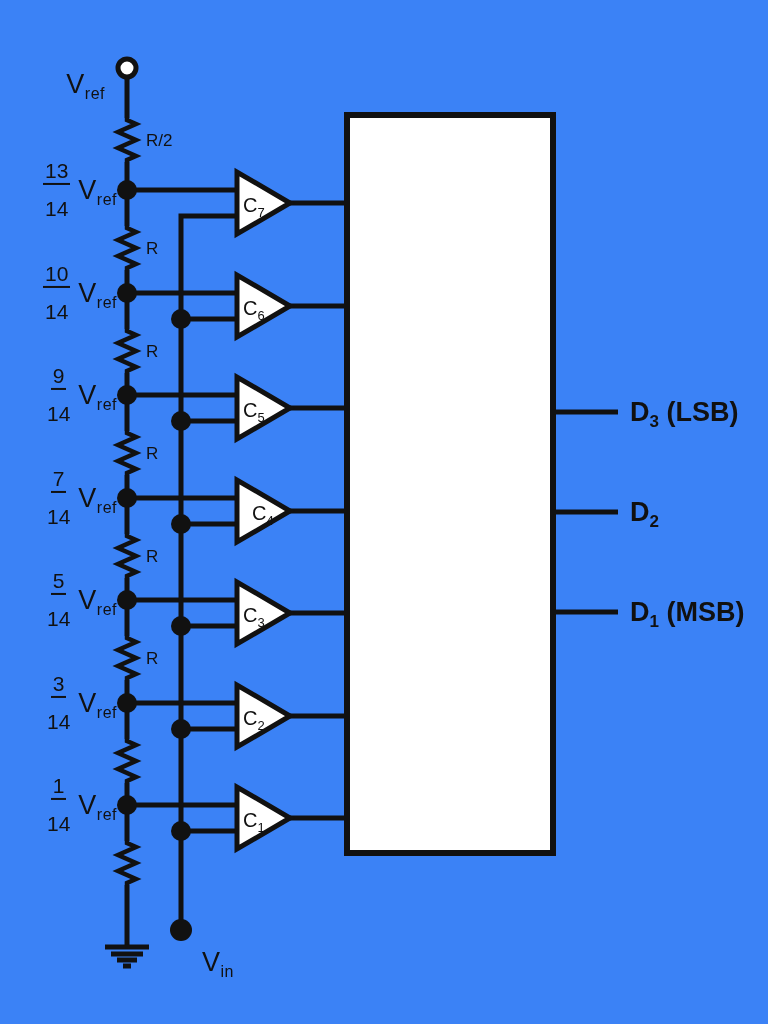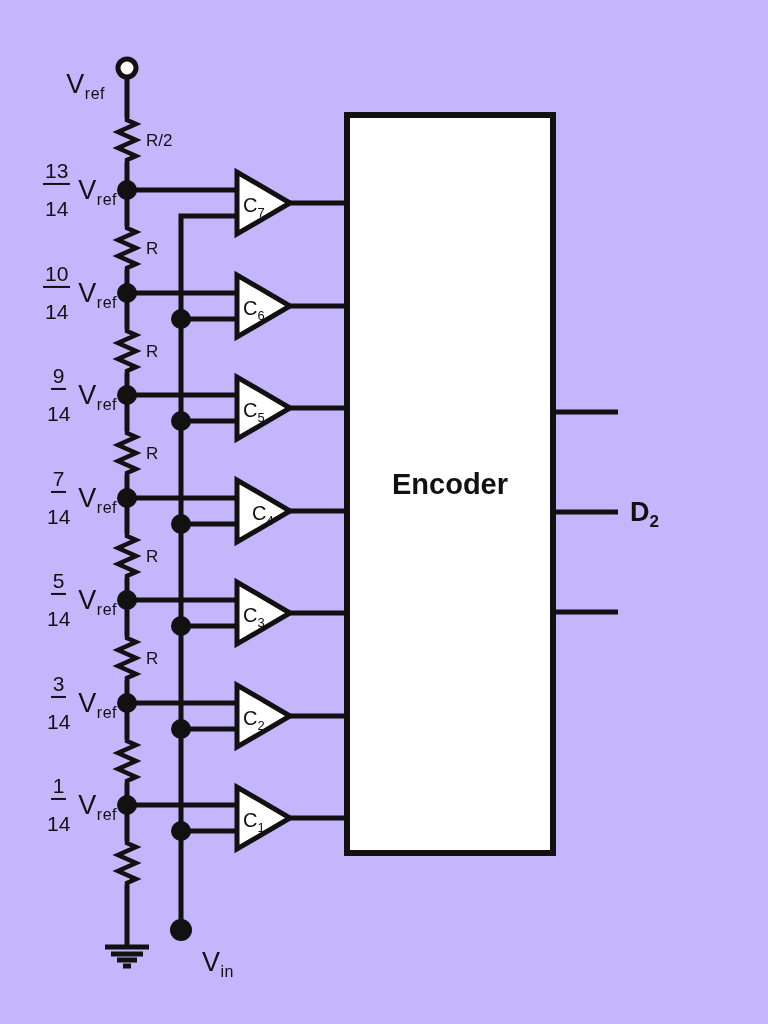--- a/index.html
+++ b/index.html
@@ -1,17 +1,17 @@
 <!DOCTYPE html>
 <html><head>
 <meta charset="utf-8">
 <style>
   html,body{margin:0;padding:0;background:#ffffff;}
   #canvas{
-    position:relative;width:768px;height:1024px;background:#c4b5fd;overflow:hidden;
+    position:relative;width:768px;height:1024px;background:#3b82f6;overflow:hidden;
     font-family:"Liberation Sans","DejaVu Sans",sans-serif;color:#111111;
   }
   #wires{position:absolute;left:0;top:0;}
   .lbl{position:absolute;transform:translateY(-50%);white-space:nowrap;color:#111111;}
   sub{font-size:0.60em;line-height:0;}
   
   .vtext{font-size:27px;font-weight:500;letter-spacing:0.5px;}
   .vtext sub{font-size:16px;}
   
   .taplbl{display:flex;align-items:center;gap:8px;right:651px;}
@@ -163,22 +163,23 @@
   <div class="lbl rlbl" style="top:659px;">R</div>
 
   <div class="lbl clbl" style="top:205px;"><span>C</span><sub>7</sub></div>
   <div class="lbl clbl" style="top:308px;"><span>C</span><sub>6</sub></div>
   <div class="lbl clbl" style="top:410px;"><span>C</span><sub>5</sub></div>
   <div class="lbl clbl" style="top:513px;margin-left:9px;"><span>C</span><sub>4</sub></div>
   <div class="lbl clbl" style="top:615px;"><span>C</span><sub>3</sub></div>
   <div class="lbl clbl" style="top:718px;"><span>C</span><sub>2</sub></div>
   <div class="lbl clbl" style="top:820px;"><span>C</span><sub>1</sub></div>
 
-  <div class="lbl enclbl" style="top:484px;">Encoder</div>
 
+  <div class="lbl outlbl" style="top:412px;"><span>D</span><sub>3</sub><span> (LSB)</span></div>
   <div class="lbl outlbl" style="top:512px;"><span>D</span><sub>2</sub><span></span></div>
+  <div class="lbl outlbl" style="top:612px;"><span>D</span><sub>1</sub><span> (MSB)</span></div>
 
   <div class="lbl vtext vinlbl" style="top:930px;margin-top:32px;">
     <span>V</span><sub>in</sub>
   </div>
 
 
 </div>
 
 </body></html>

